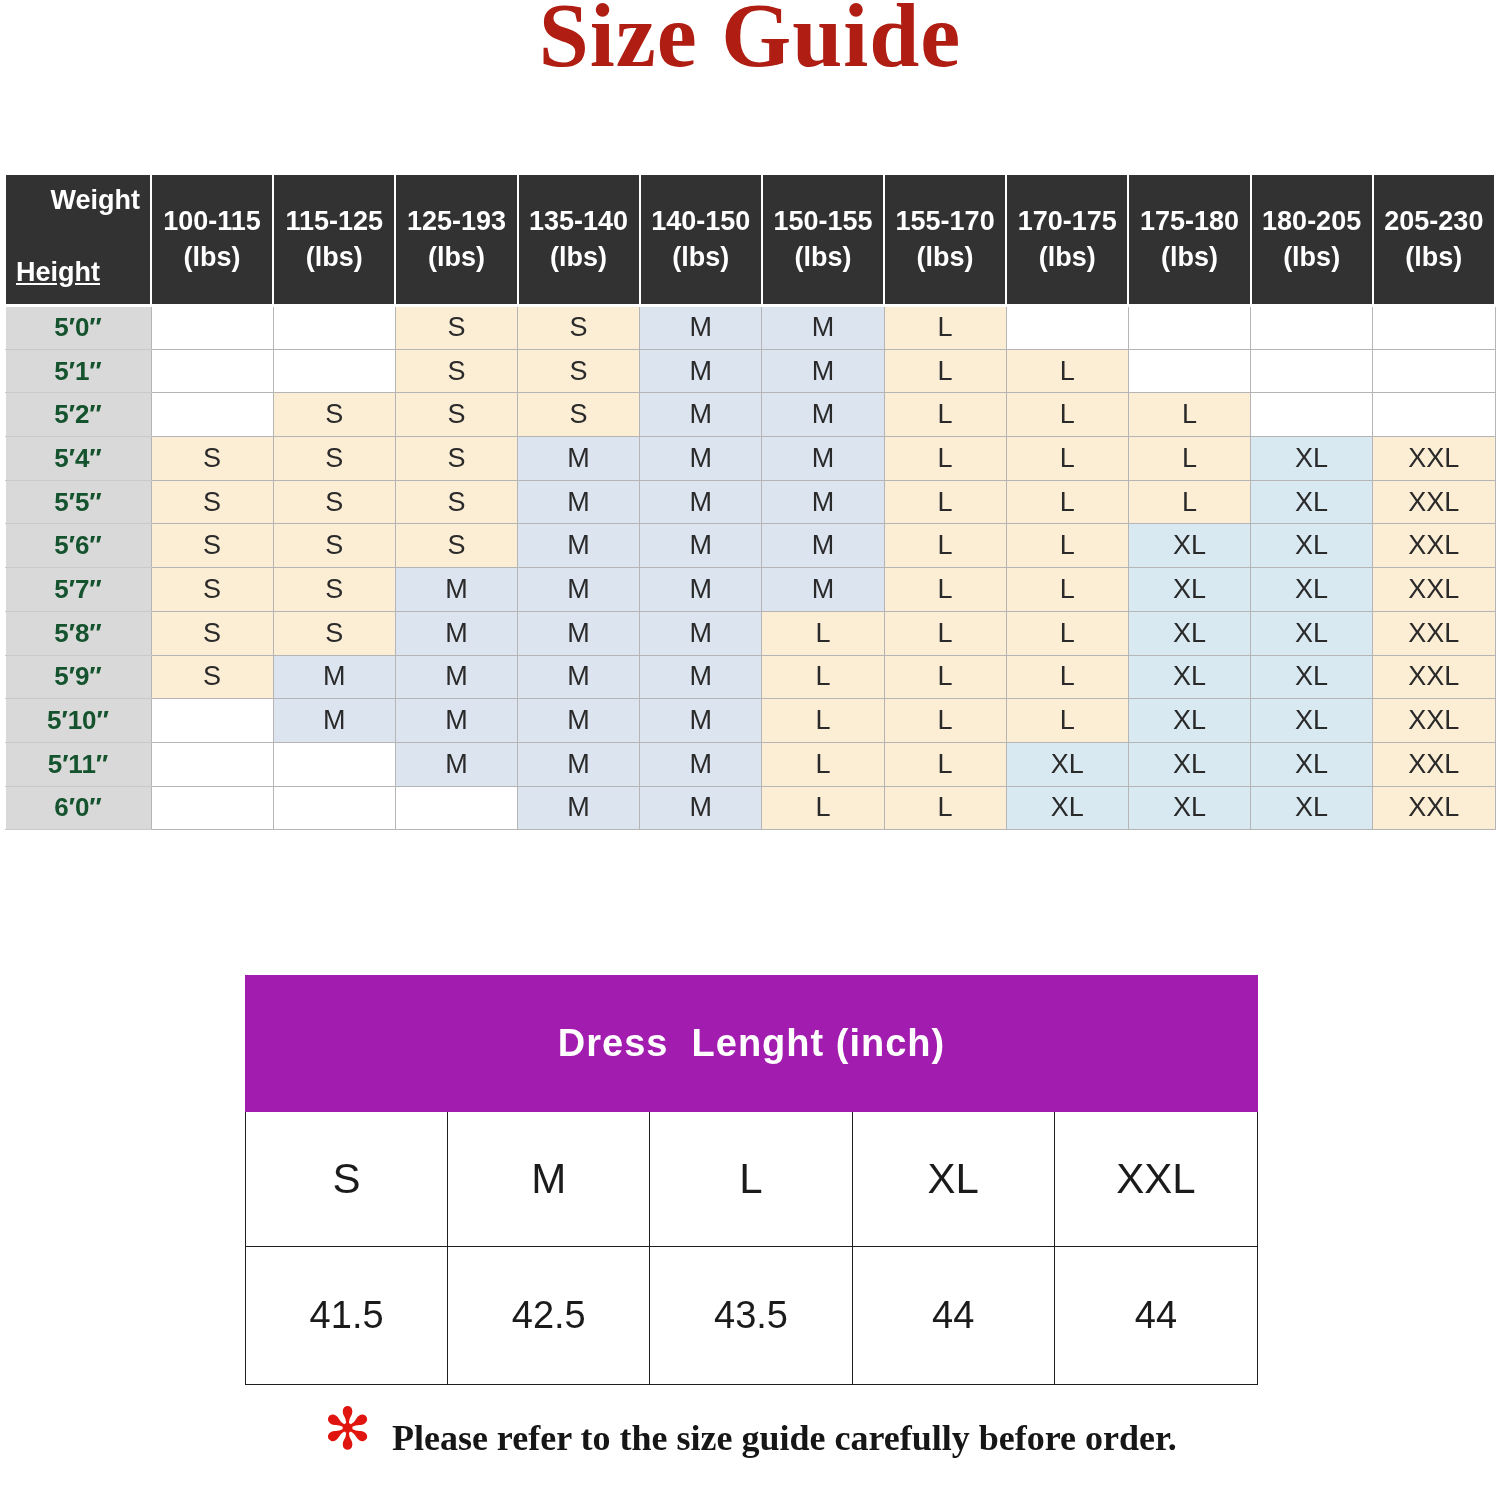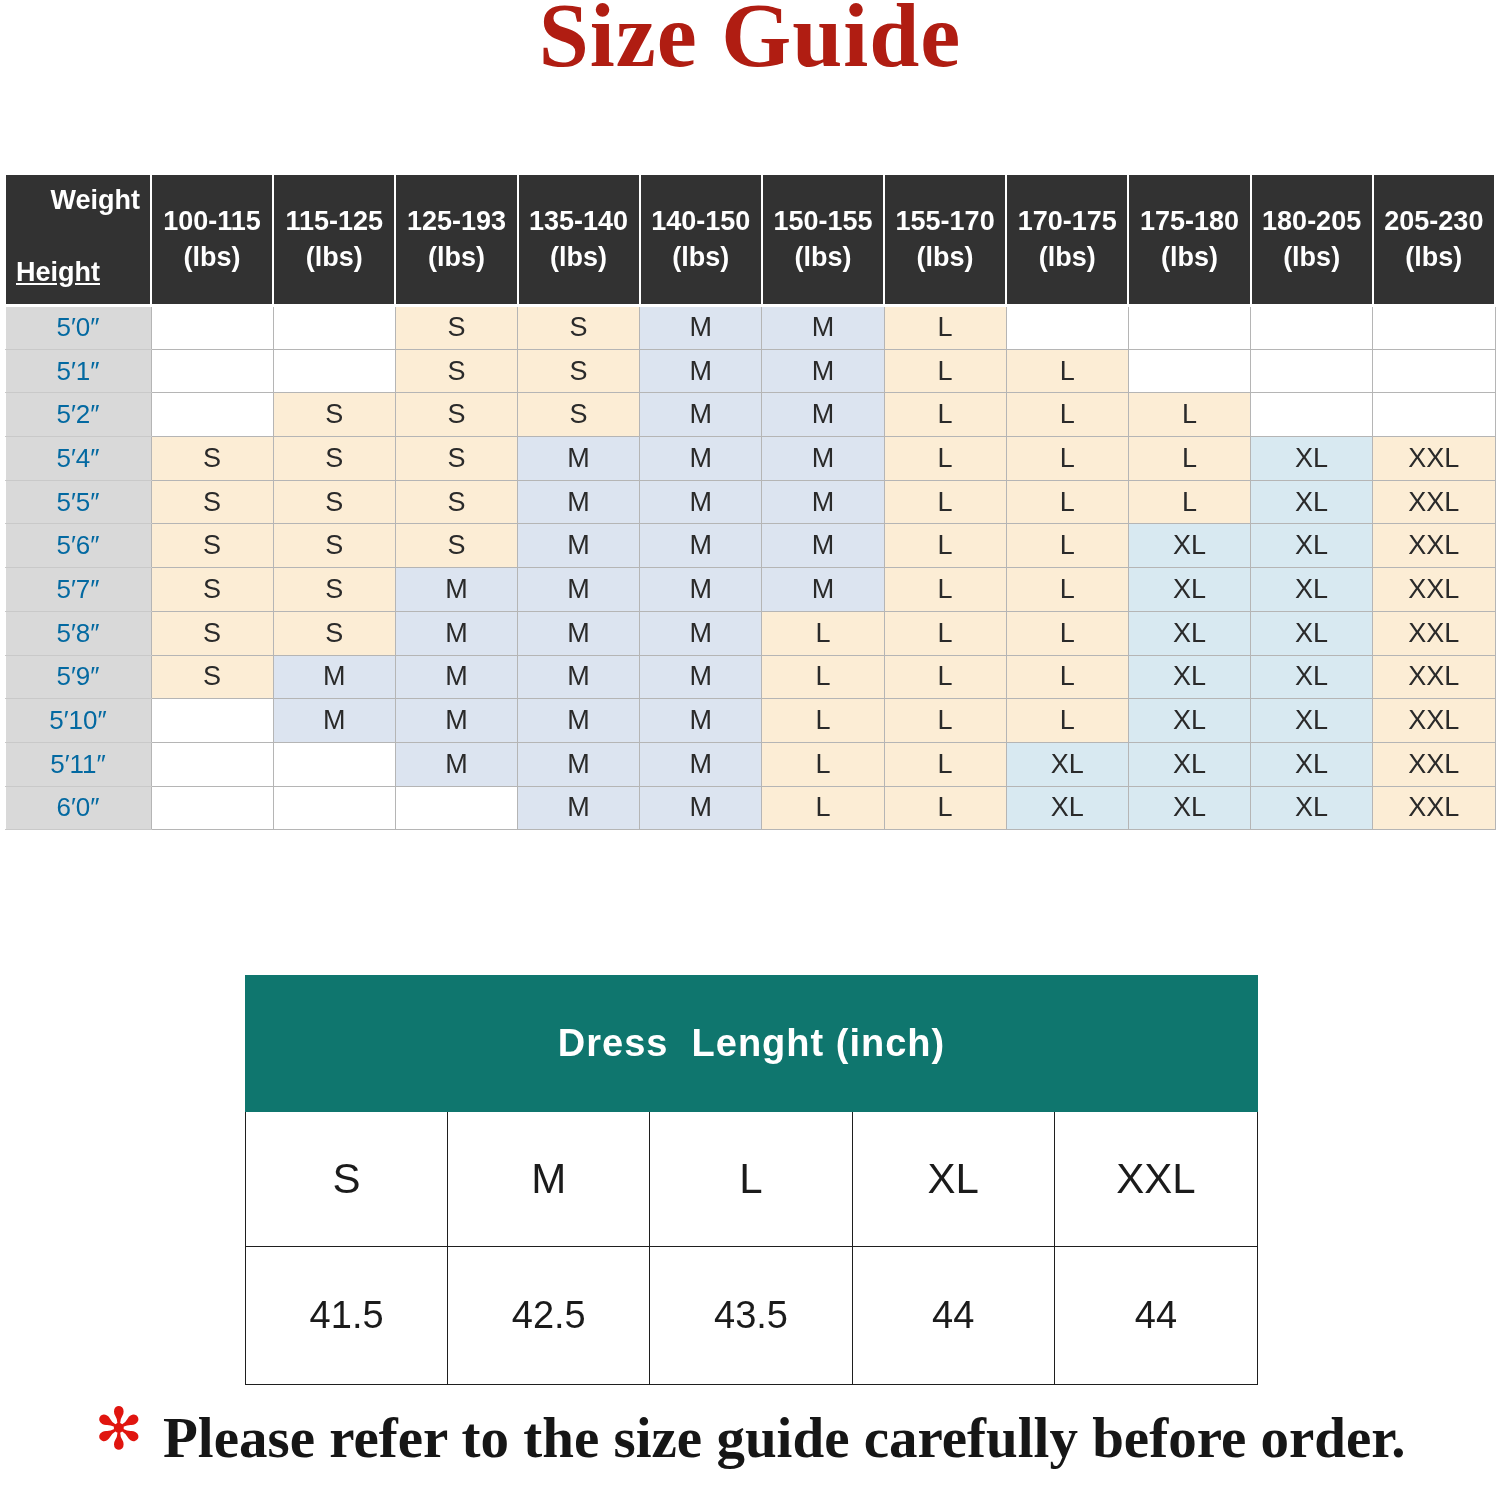--- a/index.html
+++ b/index.html
@@ -28,34 +28,34 @@
     position:relative;
     background:linear-gradient(to bottom right,
       #323232 0%, #323232 calc(50% - 2px),
       #ffffff calc(50% - 2px), #ffffff calc(50% + 1px),
       #323232 calc(50% + 1px), #323232 100%);
   }
   th.corner .corner-weight{position:absolute;top:8px;right:10px;font-size:27px;}
   th.corner .corner-height{position:absolute;bottom:14px;left:10px;font-size:27px;text-decoration:underline;}
   .size-chart tbody tr{height:43.7px;}
   .size-chart tbody th.hc{
-    background:#d9d9d9;color:#0369a1;font-size:26px;font-weight:normal;
+    background:#d9d9d9;color:#14532d;font-size:26px;font-weight:bold;
     border:1px solid #ffffff;border-right:1px solid #b5b5b5;border-bottom:1px solid #c9c9c9;
   }
   .size-chart tbody td{
     font-size:27px;color:#2a2a2a;border:1px solid #b5b5b5;font-weight:400;
   }
   td.c-warm{background:#fcedd5;}
   td.c-m{background:#dce4f0;}
   td.c-xl{background:#d8e9f1;}
   td.c-empty{background:#ffffff;}
   
   .dress{position:absolute;left:245px;top:975px;width:1013px;}
   .dress-header{
-    height:137px;background:#0f766e;color:#ffffff;
+    height:137px;background:#a21caf;color:#ffffff;
     display:flex;align-items:center;justify-content:center;
     font-size:38px;font-weight:600;white-space:pre;letter-spacing:1px;
   }
   .dress-body{display:grid;grid-template-columns:repeat(5,1fr);border:1px solid #1f1f1f;border-top:none;}
   .dress-body .dcell{
     display:flex;align-items:center;justify-content:center;color:#1b1b1b;
     border-right:1px solid #1f1f1f;background:#ffffff;
   }
   .dress-body .dcell:nth-child(5n){border-right:none;}
   .dress-body .dcell.size{height:134px;font-size:42px;border-bottom:1px solid #1f1f1f;}
@@ -64,21 +64,21 @@
   .footnote{
     position:absolute;top:1396px;left:0;width:100%;
     display:flex;justify-content:center;align-items:flex-start;gap:20px;
   }
   .footnote .mark{
     color:#e0150f;font-size:58px;line-height:58px;margin-top:4px;
     font-family:"DejaVu Sans",sans-serif;
   }
   .footnote .ftext{
     font-family:"Liberation Serif","DejaVu Serif",serif;font-weight:bold;
-    font-size:57px;line-height:56px;color:#161616;margin-top:14px;
+    font-size:36px;line-height:56px;color:#161616;margin-top:14px;
   }
 </style>
 </head>
 <body>
 
 <h1 class="page-title">Size Guide</h1>
 
 <table class="size-chart">
   <colgroup>
     <col style="width:146px">

